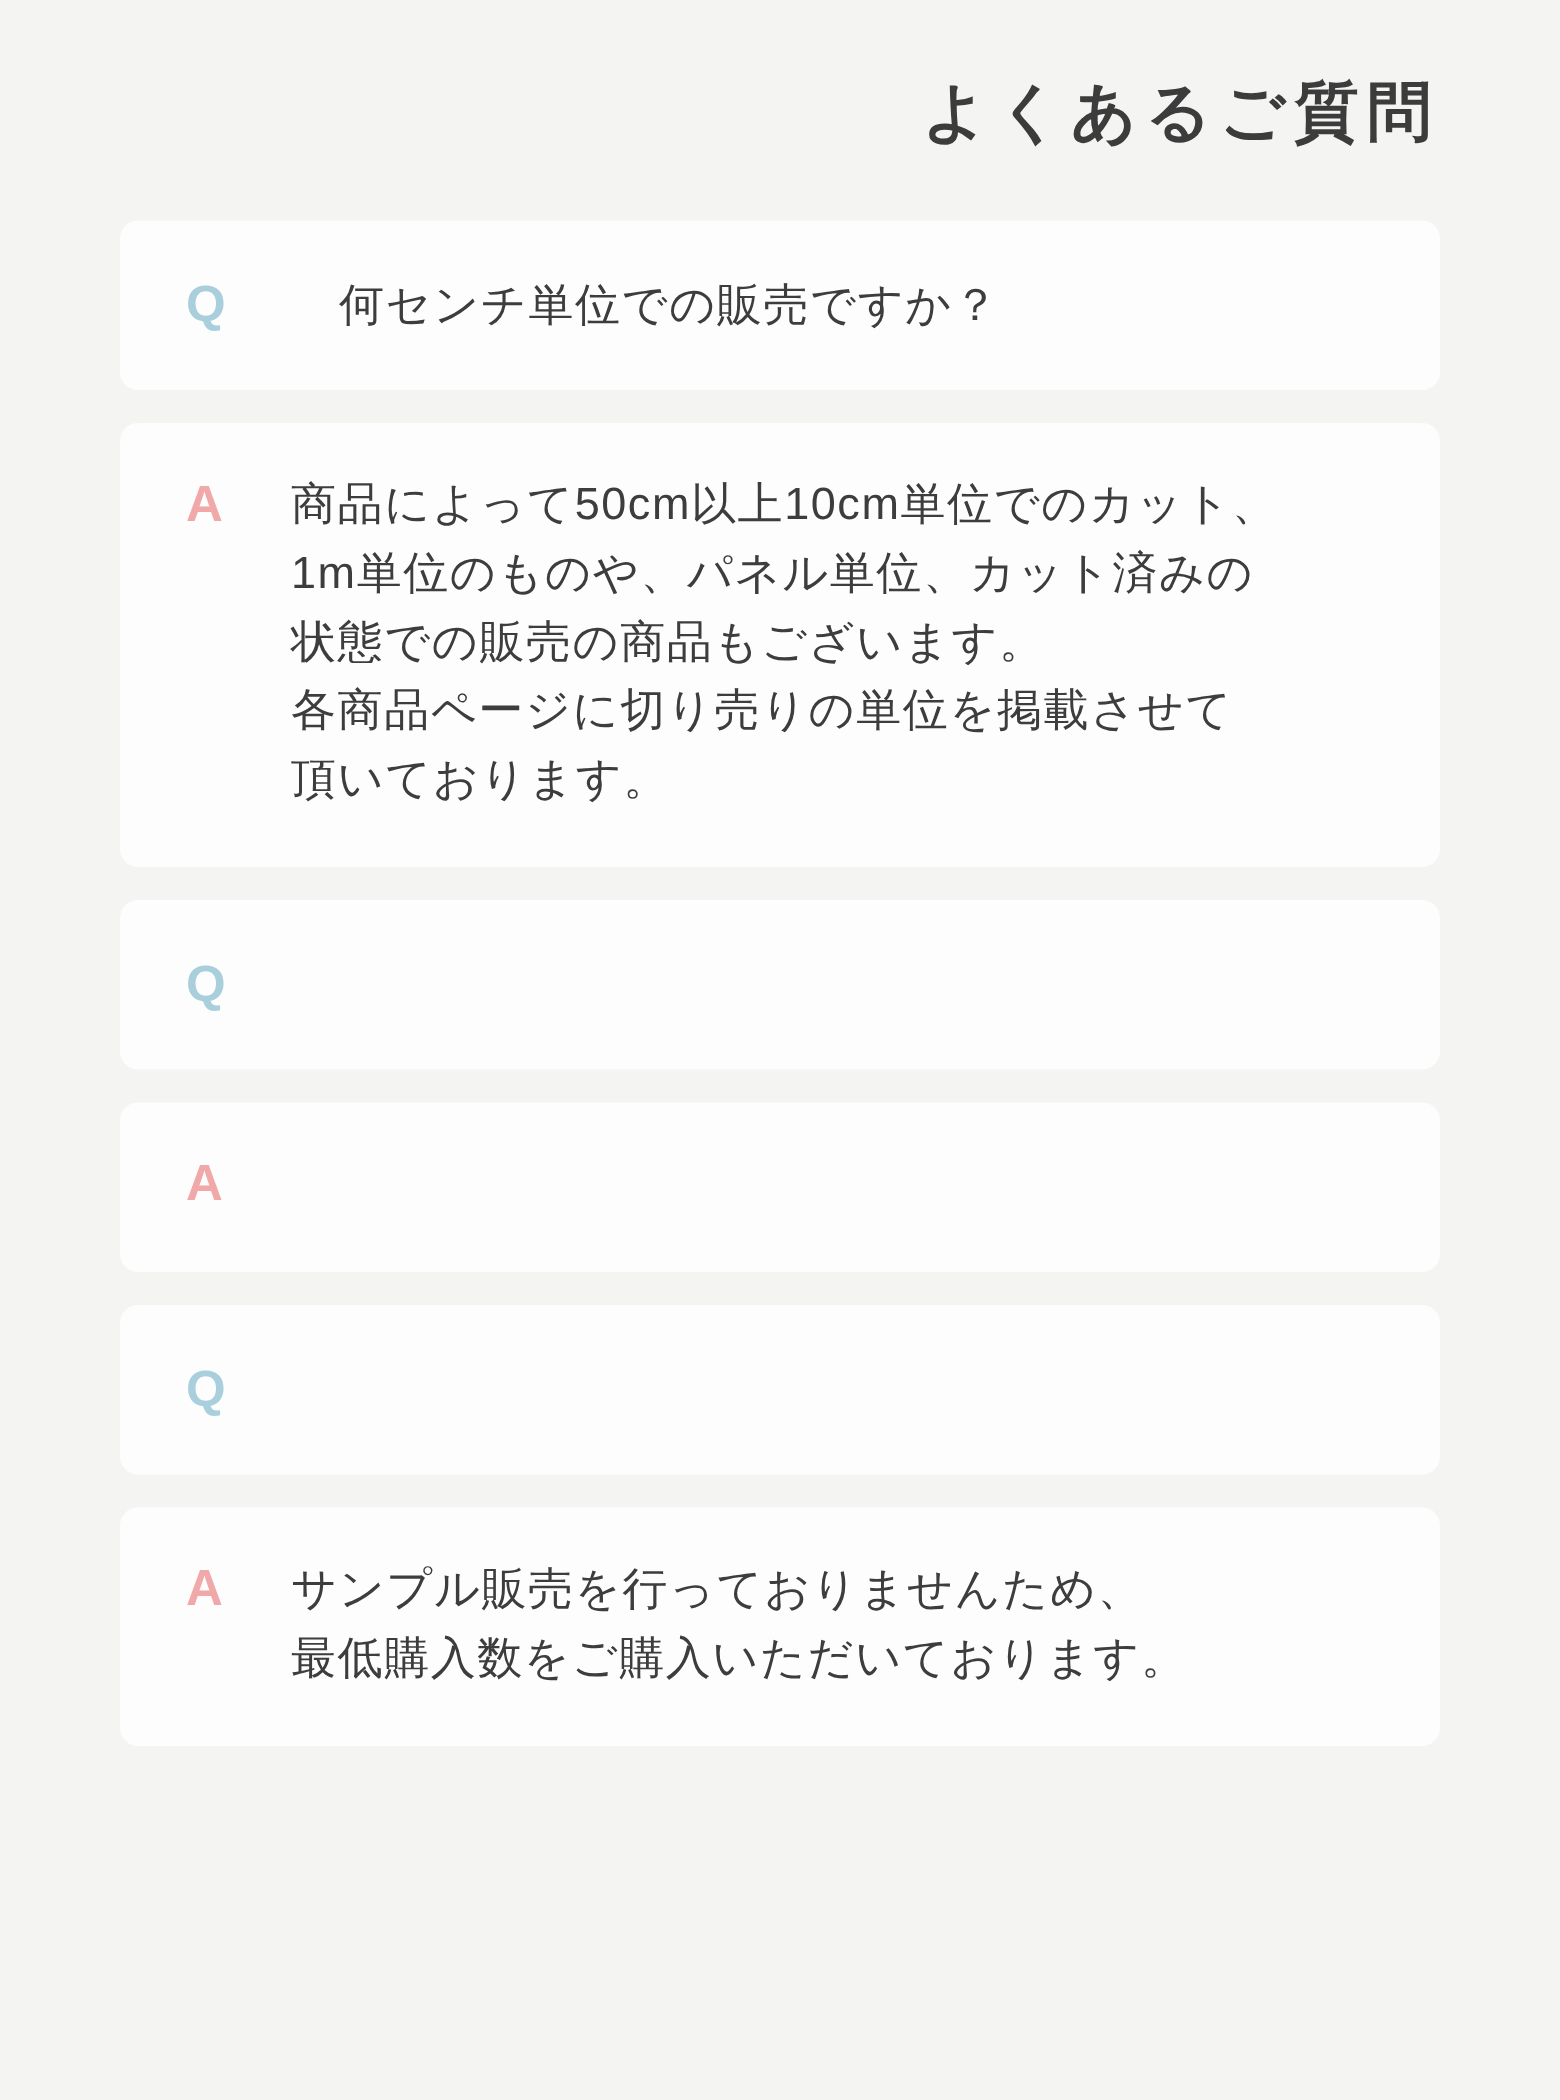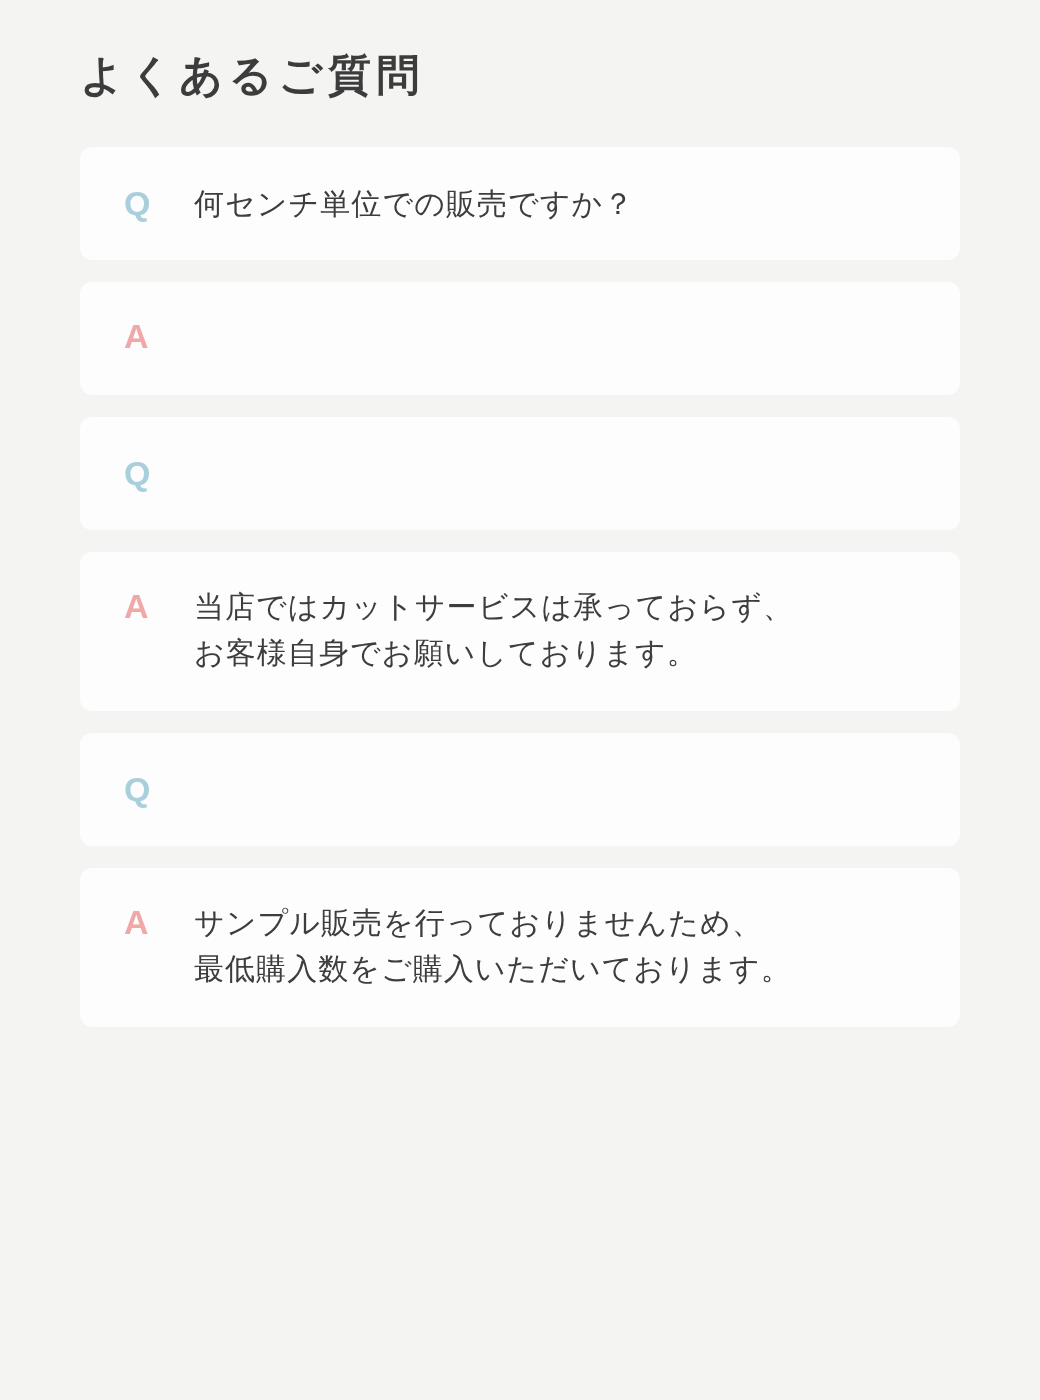--- a/index.html
+++ b/index.html
@@ -16,21 +16,21 @@
   .page {
     position: relative;
     width: 1040px;
     height: 1400px;
     box-sizing: border-box;
     padding: 0 80px;
   }
   .page-title {
     margin: 0;
     padding-top: 48px;
-    text-align: left;
+    text-align: right;
     font-size: 43px;
     font-weight: 700;
     letter-spacing: 0.13em;
     color: #3c3c3c;
     line-height: 1.3;
   }
   .faq-list {
     margin-top: 43px;
     display: flex;
     flex-direction: column;
@@ -68,48 +68,52 @@
     flex: 1 1 auto;
     font-size: 30px;
     line-height: 1.52;
     color: #3d3d3d;
     letter-spacing: 0.035em;
     white-space: pre-line;
     font-weight: 500;
   }
   .faq-card.question .faq-text {
     font-size: 30px;
+    margin-left: 32px;
   }
 </style>
 </head>
 <body>
 
 <div class="page">
 
   <h1 class="page-title">よくあるご質問</h1>
 
   <div class="faq-list">
 
     <div class="faq-card question">
       <div class="marker q">Q</div>
       <div class="faq-text">何センチ単位での販売ですか？</div>
     </div>
 
     <div class="faq-card answer">
       <div class="marker a">A</div>
+      <div class="faq-text">商品によって50cm以上10cm単位でのカット、
+1m単位のものや、パネル単位、カット済みの
+状態での販売の商品もございます。
+各商品ページに切り売りの単位を掲載させて
+頂いております。</div>
     </div>
 
     <div class="faq-card question">
       <div class="marker q">Q</div>
     </div>
 
     <div class="faq-card answer">
       <div class="marker a">A</div>
-      <div class="faq-text">当店ではカットサービスは承っておらず、
-お客様自身でお願いしております。</div>
     </div>
 
     <div class="faq-card question">
       <div class="marker q">Q</div>
     </div>
 
     <div class="faq-card answer">
       <div class="marker a">A</div>
       <div class="faq-text">サンプル販売を行っておりませんため、
 最低購入数をご購入いただいております。</div>

